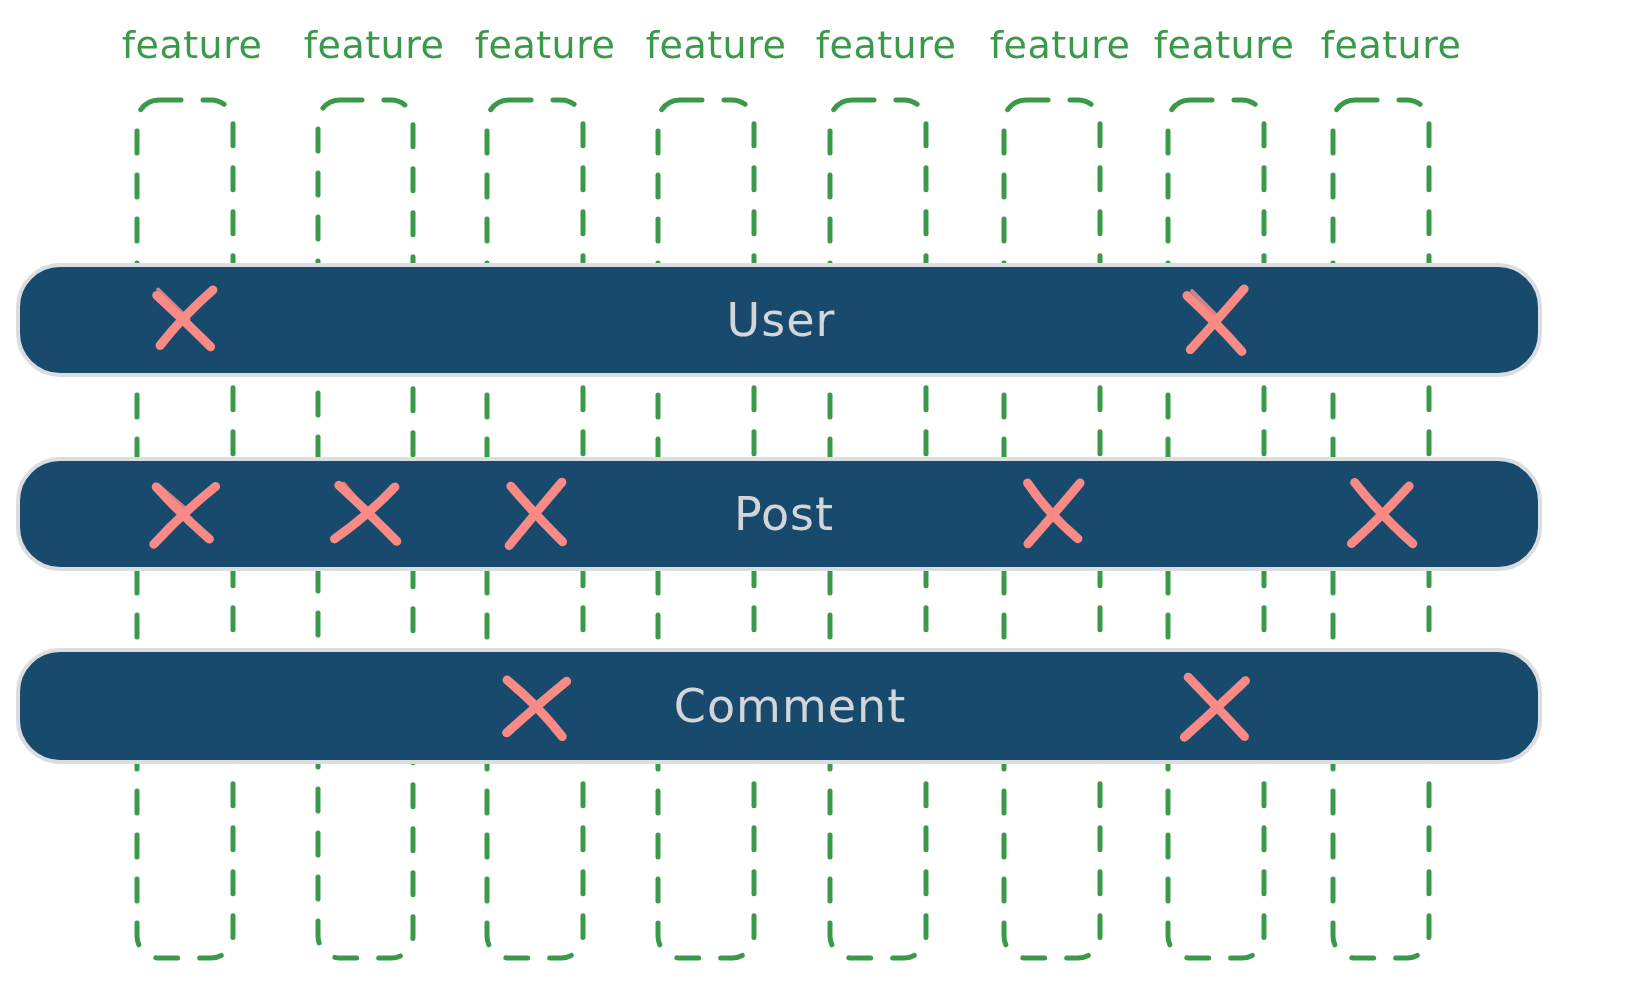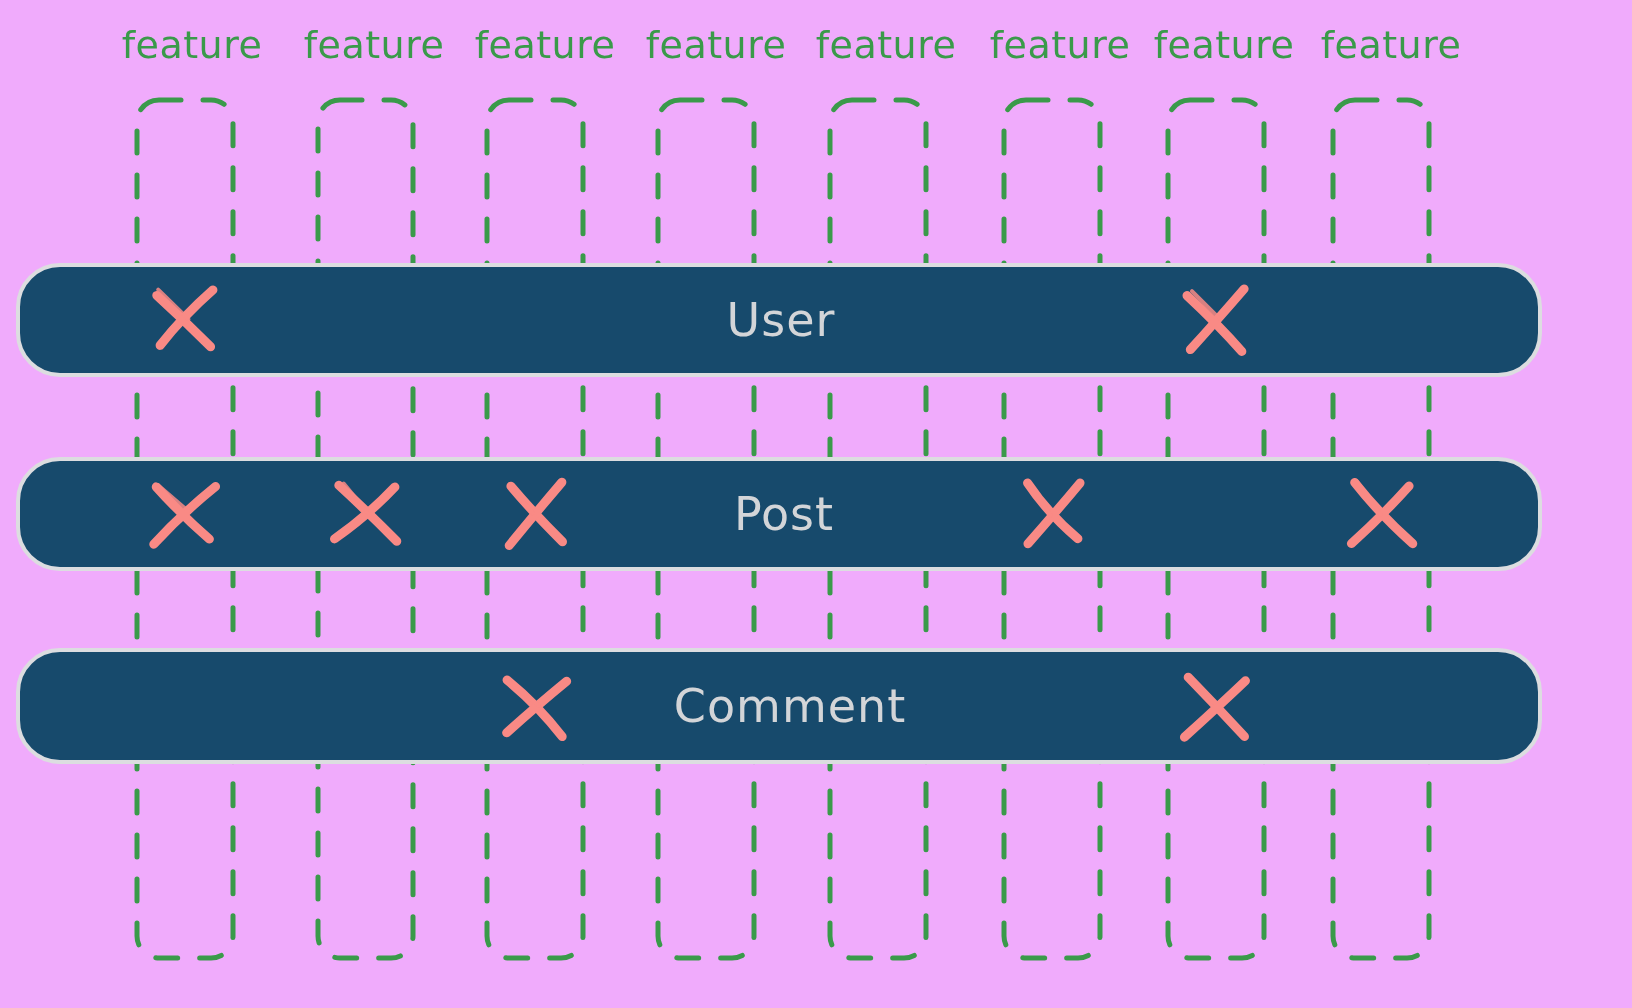--- a/index.html
+++ b/index.html
@@ -8,21 +8,21 @@
     padding: 0;
     background: #000000;
   }
   body {
     font-family: "DejaVu Sans", sans-serif;
   }
   #canvas {
     position: relative;
     width: 1632px;
     height: 1008px;
-    background: #f0abfc;
+    background: #ffffff;
     overflow: hidden;
   }
   #diagram-svg {
     position: absolute;
     top: 0;
     left: 0;
     width: 1632px;
     height: 1008px;
   }
   .feature-label {

